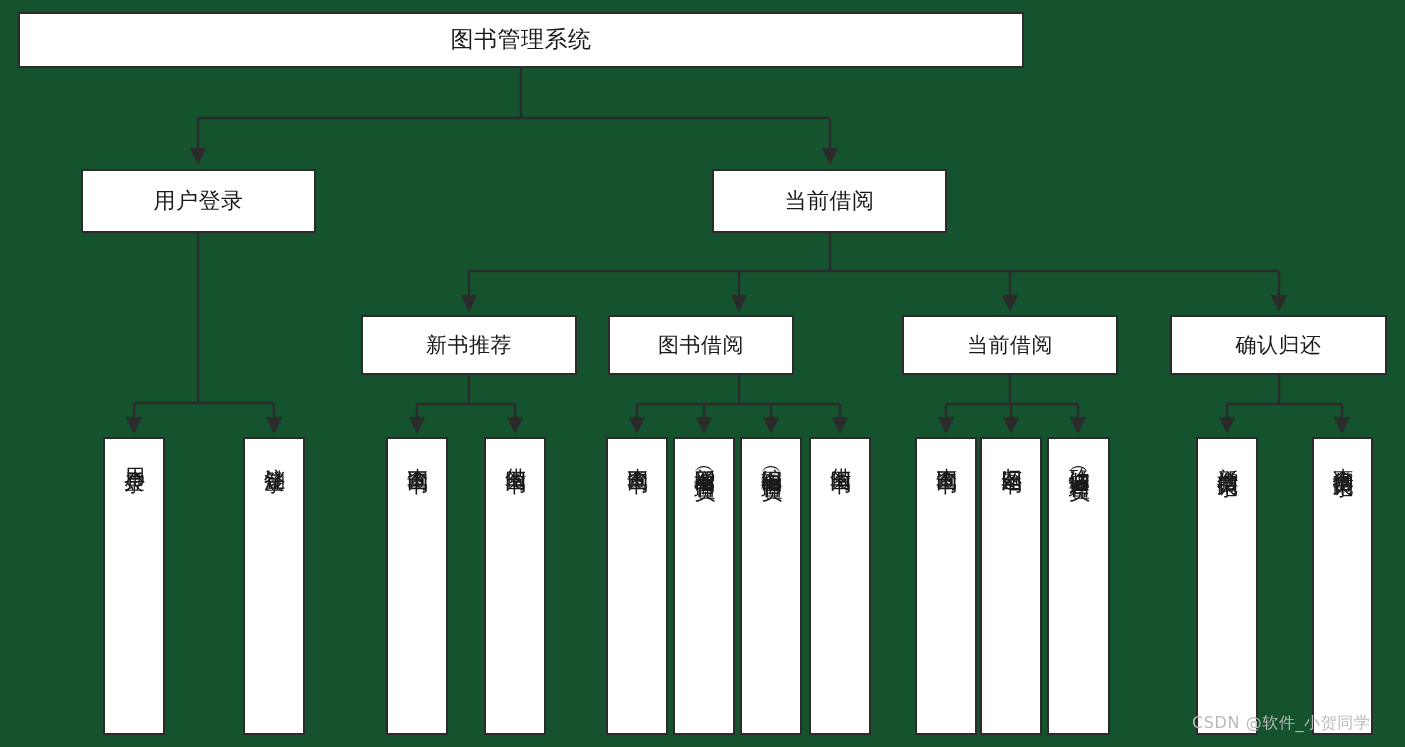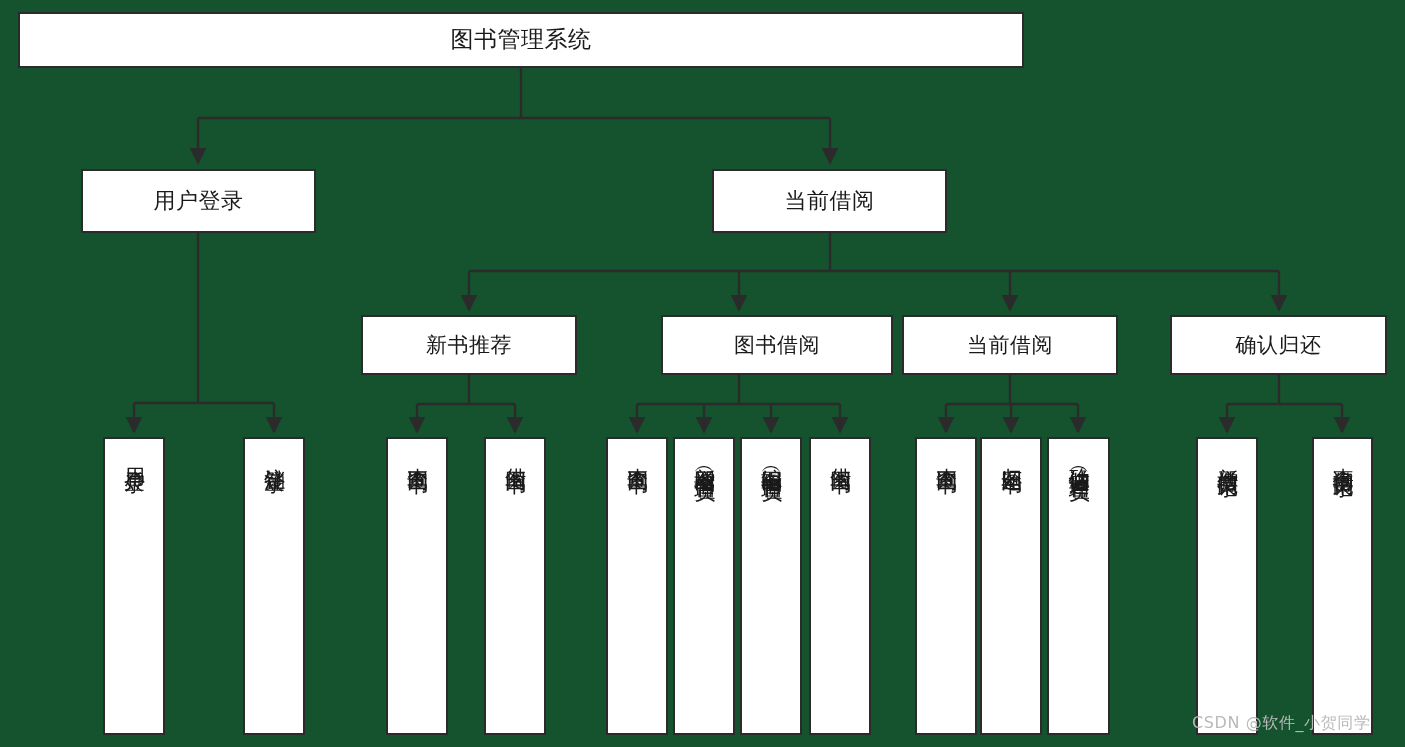--- a/index.html
+++ b/index.html
@@ -134,21 +134,21 @@
   <div class="node lvl2" id="node-l2-0" style="left: 81px; top: 169px; width: 235px; height: 64px;">
     <span class="node-label">用户登录</span>
   </div>
   <div class="node lvl2" id="node-l2-1" style="left: 712px; top: 169px; width: 235px; height: 64px;">
     <span class="node-label">当前借阅</span>
   </div>
 
   <div class="node lvl3" id="node-l3-0" style="left: 361px; top: 315px; width: 216px; height: 60px;">
     <span class="node-label">新书推荐</span>
   </div>
-  <div class="node lvl3" id="node-l3-1" style="left: 661px; top: 315px; width: 232px; height: 60px;">
+  <div class="node lvl3" id="node-l3-1" style="left: 608px; top: 315px; width: 186px; height: 60px;">
     <span class="node-label">图书借阅</span>
   </div>
   <div class="node lvl3" id="node-l3-2" style="left: 902px; top: 315px; width: 216px; height: 60px;">
     <span class="node-label">当前借阅</span>
   </div>
   <div class="node lvl3" id="node-l3-3" style="left: 1170px; top: 315px; width: 217px; height: 60px;">
     <span class="node-label">确认归还</span>
   </div>
 
   <div class="node leaf" id="node-leaf-0" style="left: 103px; top: 437px; width: 62px; height: 298px;">

